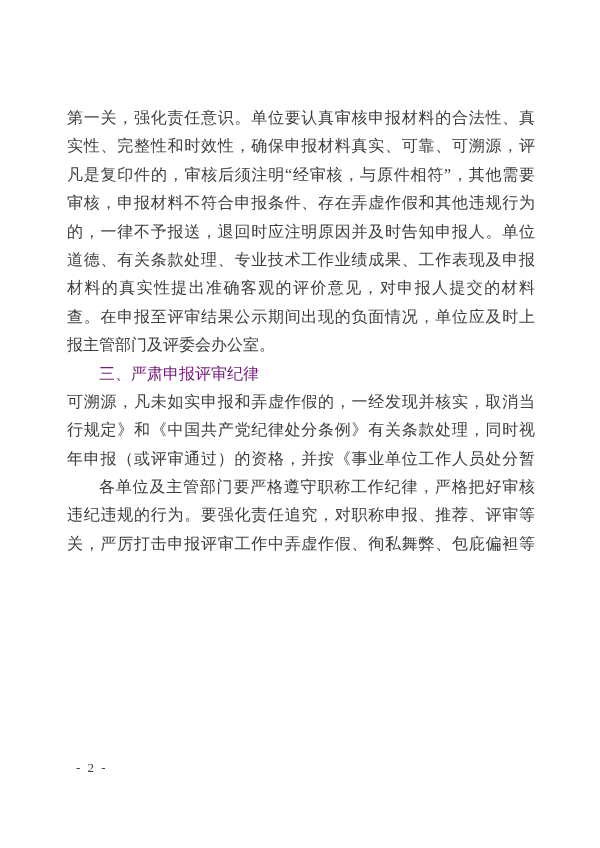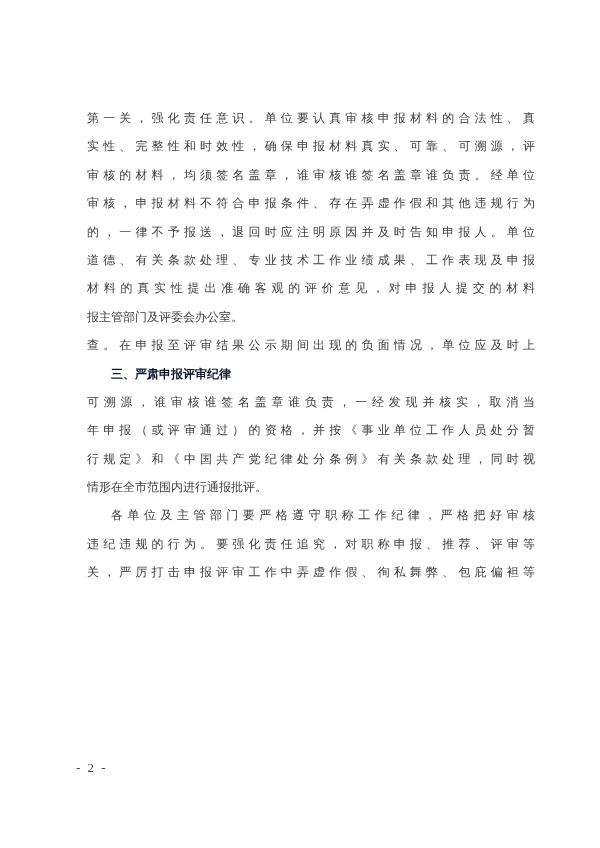--- a/index.html
+++ b/index.html
@@ -16,76 +16,74 @@
     font-family: "Liberation Serif", "DejaVu Serif", serif;
     color: #3d3d3d;
   }
   .text-block {
     position: absolute;
     left: 67px;
     top: 104px;
     width: 468px;
   }
   .line {
-    font-size: 12px;
+    font-size: 16px;
     height: 28.4px;
     line-height: 28.4px;
     text-align: justify;
     text-justify: inter-character;
     overflow: hidden;
     white-space: normal;
-    margin-left: 20px;
   }
   .fill {
     text-align-last: justify;
   }
   .indent {
     text-indent: 2em;
   }
   .heading {
-    font-weight: bold;
-    color: #0f172a;
+    font-weight: normal;
+    color: #701a75;
   }
   .page-num {
     position: absolute;
     left: 76px;
     top: 760px;
     font-size: 13px;
     line-height: 16px;
     letter-spacing: 2px;
     color: #3d3d3d;
   }
 </style>
 </head>
 <body>
 
 <div class="page">
   <div class="text-block">
 
     <div class="para">
       <div class="line fill">第一关，强化责任意识。单位要认真审核申报材料的合法性、真</div>
       <div class="line fill">实性、完整性和时效性，确保申报材料真实、可靠、可溯源，评</div>
-      <div class="line fill">审核的材料，均须签名盖章，谁审核谁签名盖章谁负责。经单位</div>
+      <div class="line fill">凡是复印件的，审核后须注明“经审核，与原件相符”，其他需要</div>
       <div class="line fill">审核，申报材料不符合申报条件、存在弄虚作假和其他违规行为</div>
       <div class="line fill">的，一律不予报送，退回时应注明原因并及时告知申报人。单位</div>
       <div class="line fill">道德、有关条款处理、专业技术工作业绩成果、工作表现及申报</div>
       <div class="line fill">材料的真实性提出准确客观的评价意见，对申报人提交的材料</div>
+      <div class="line fill">查。在申报至评审结果公示期间出现的负面情况，单位应及时上</div>
       <div class="line">报主管部门及评委会办公室。</div>
-      <div class="line fill">查。在申报至评审结果公示期间出现的负面情况，单位应及时上</div>
     </div>
 
     <div class="para">
       <div class="line heading indent">三、严肃申报评审纪律</div>
     </div>
 
     <div class="para">
-      <div class="line fill">可溯源，谁审核谁签名盖章谁负责，一经发现并核实，取消当</div>
+      <div class="line fill">可溯源，凡未如实申报和弄虚作假的，一经发现并核实，取消当</div>
+      <div class="line fill">行规定》和《中国共产党纪律处分条例》有关条款处理，同时视</div>
       <div class="line fill">年申报（或评审通过）的资格，并按《事业单位工作人员处分暂</div>
-      <div class="line fill">行规定》和《中国共产党纪律处分条例》有关条款处理，同时视</div>
-      <div class="line">情形在全市范围内进行通报批评。</div>
     </div>
 
     <div class="para">
       <div class="line fill indent">各单位及主管部门要严格遵守职称工作纪律，严格把好审核</div>
       <div class="line fill">违纪违规的行为。要强化责任追究，对职称申报、推荐、评审等</div>
       <div class="line fill">关，严厉打击申报评审工作中弄虚作假、徇私舞弊、包庇偏袒等</div>
     </div>
 
   </div>
 

